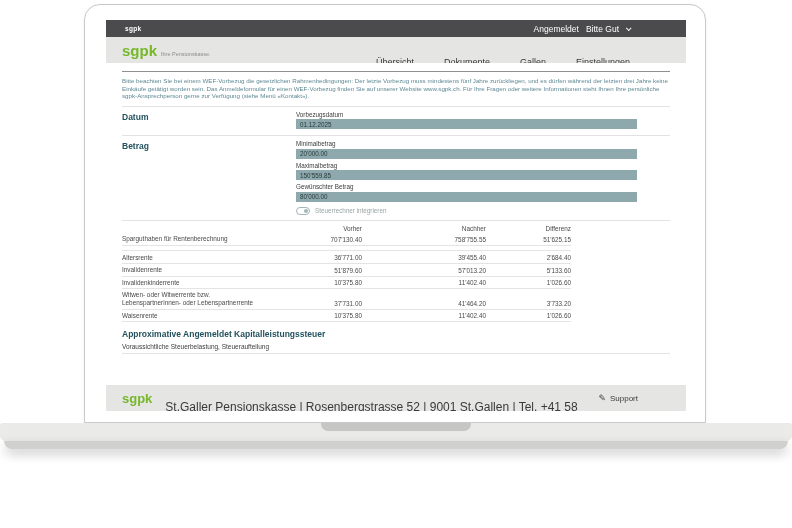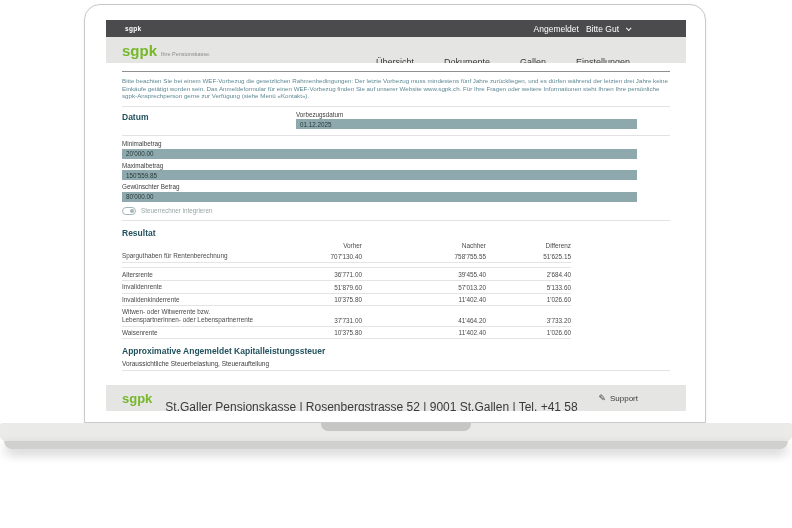--- a/index.html
+++ b/index.html
@@ -119,20 +119,21 @@
             <div class="field">
               <div class="field-label">Vorbezugsdatum</div>
               <div class="field-input">01.12.2025</div>
             </div>
           </div>
         </div>
 
         <div class="rule"></div>
 
         <div class="frow">
+          <div class="flabel">Betrag</div>
           <div class="ffields">
             <div class="field">
               <div class="field-label">Minimalbetrag</div>
               <div class="field-input">20'000.00</div>
             </div>
             <div class="field">
               <div class="field-label">Maximalbetrag</div>
               <div class="field-input">150'559.85</div>
             </div>
             <div class="field">
@@ -143,21 +144,20 @@
               <span class="toggle">
                   <span class="toggle-knob"></span>
                 </span>
               <span class="toggle-label">Steuerrechner integrieren</span>
             </div>
           </div>
         </div>
 
         <div class="rule"></div>
 
-        <div class="section-heading">Resultat</div>
         <div class="tbl">
           <div class="trow thead">
             <div class="tlabel"></div>
             <div class="tc1">Vorher</div>
             <div class="tc2">Nachher</div>
             <div class="tc3">Differenz</div>
           </div>
           <div class="trow">
             <div class="tlabel">Sparguthaben für Rentenberechnung</div>
             <div class="tc1">707'130.40</div>

